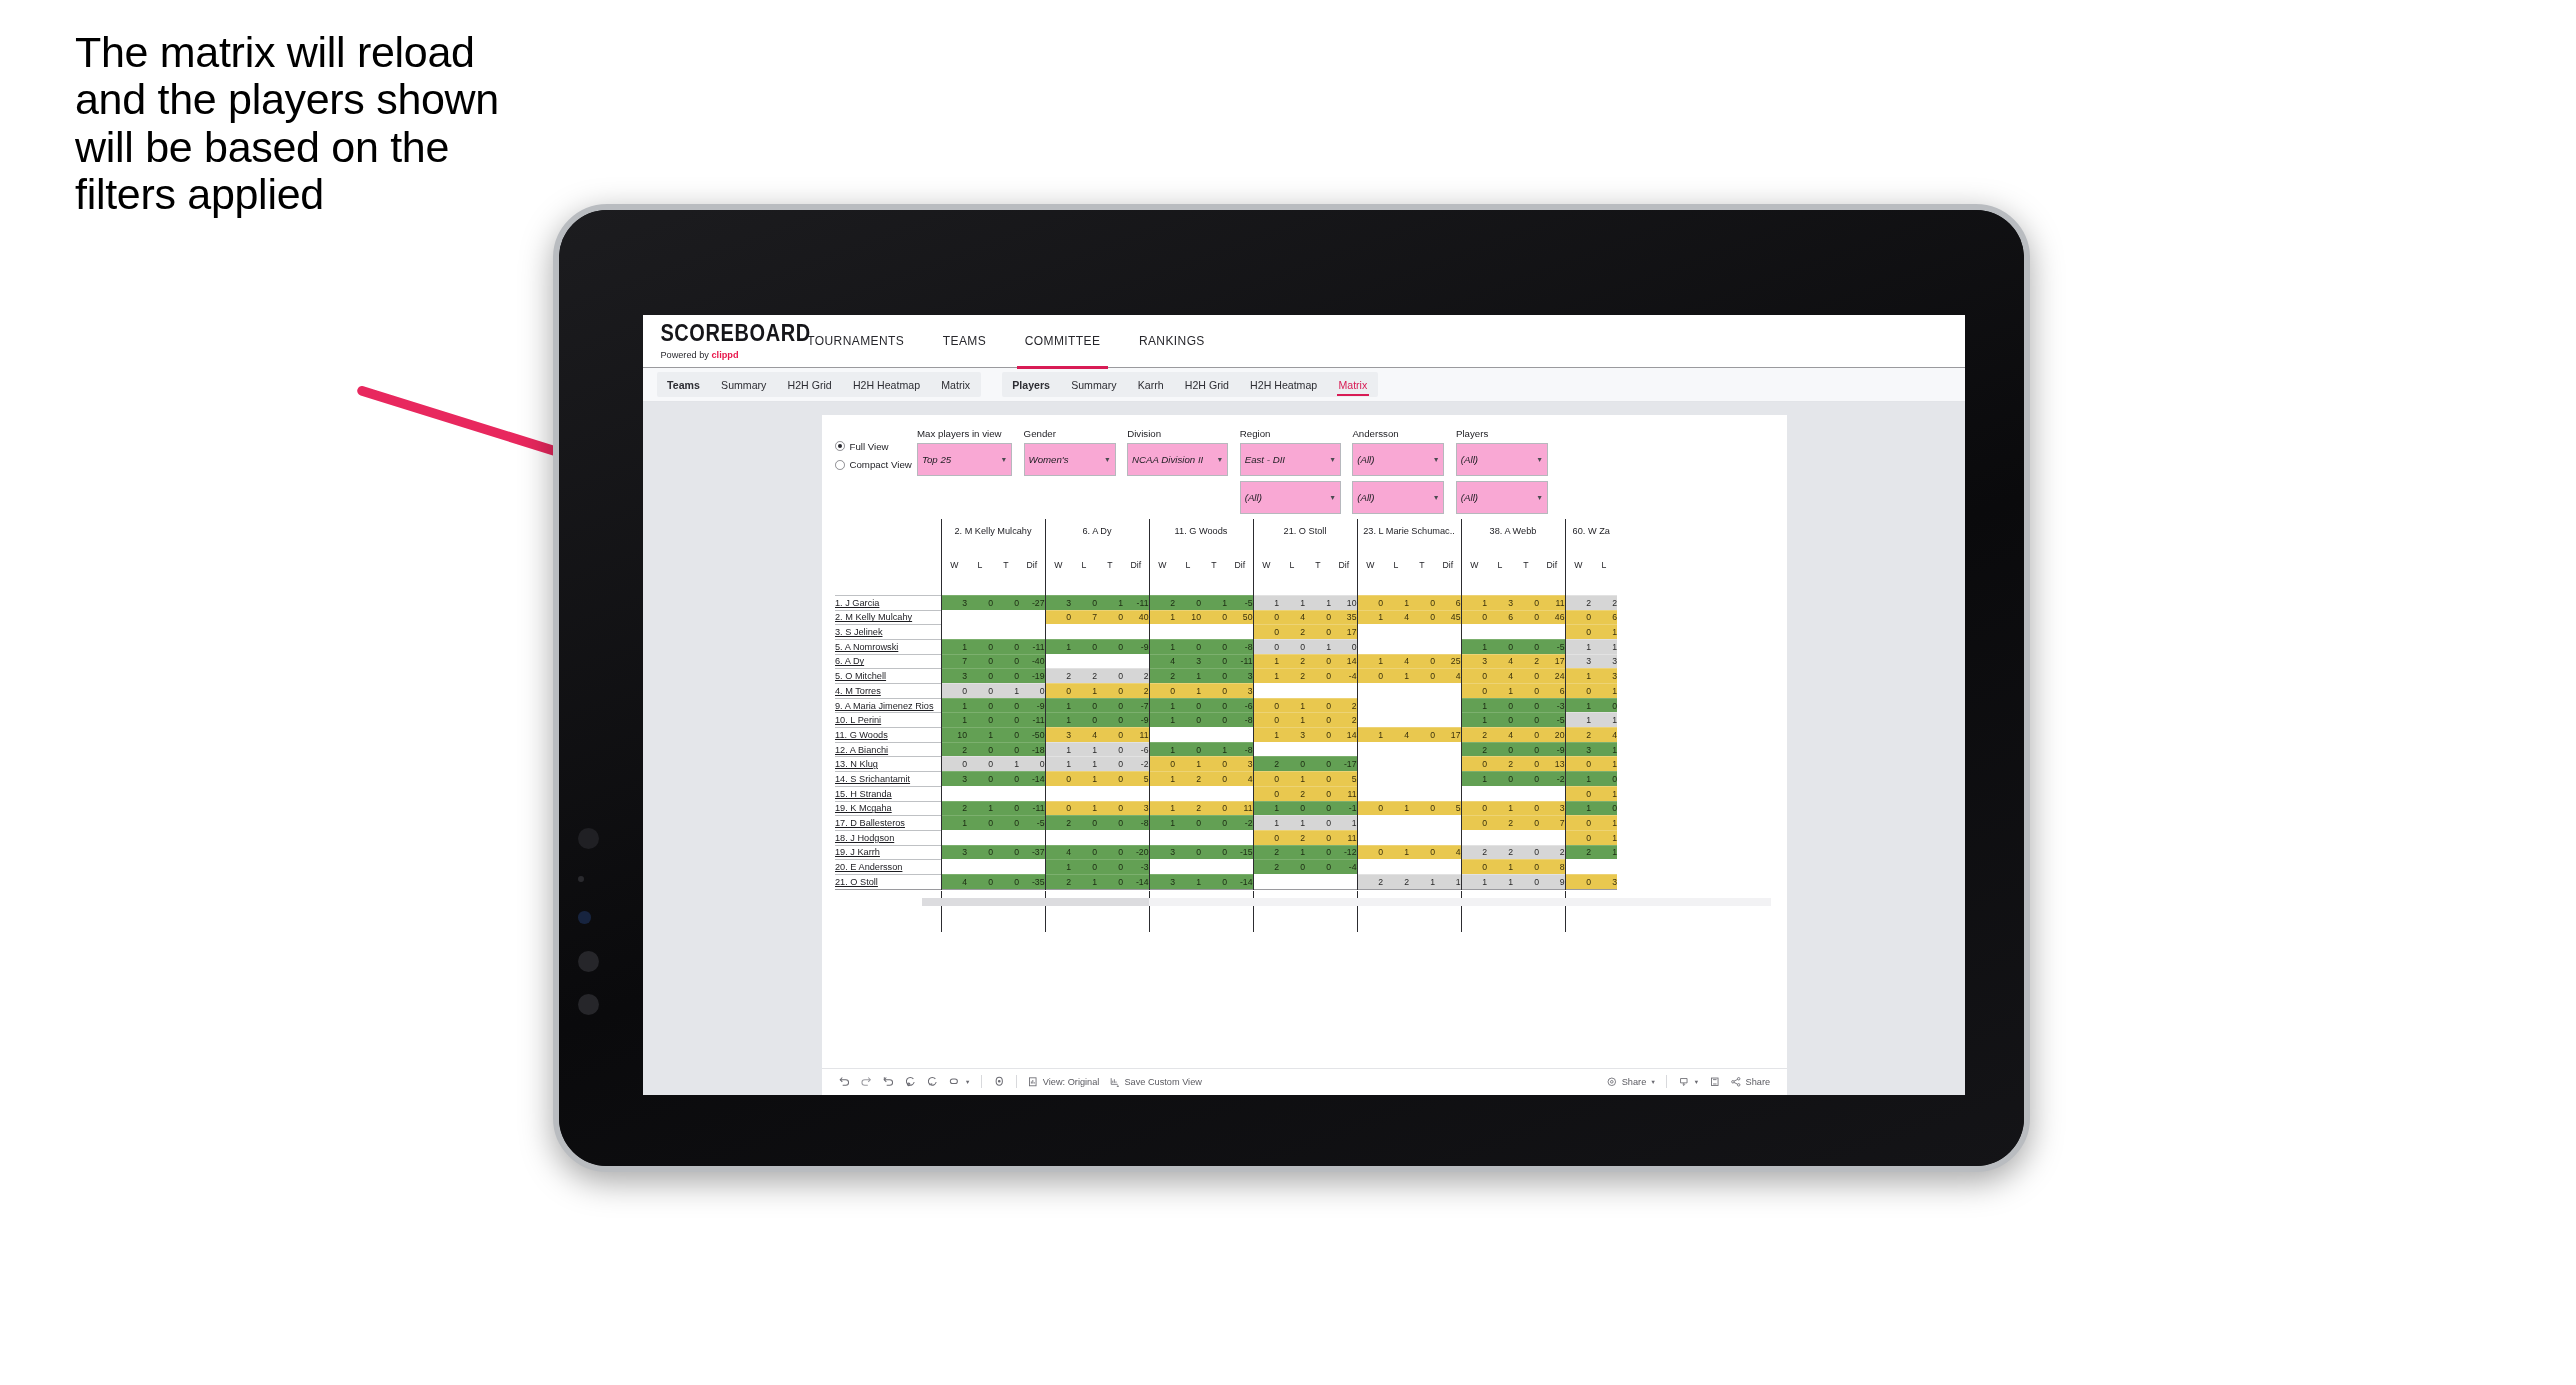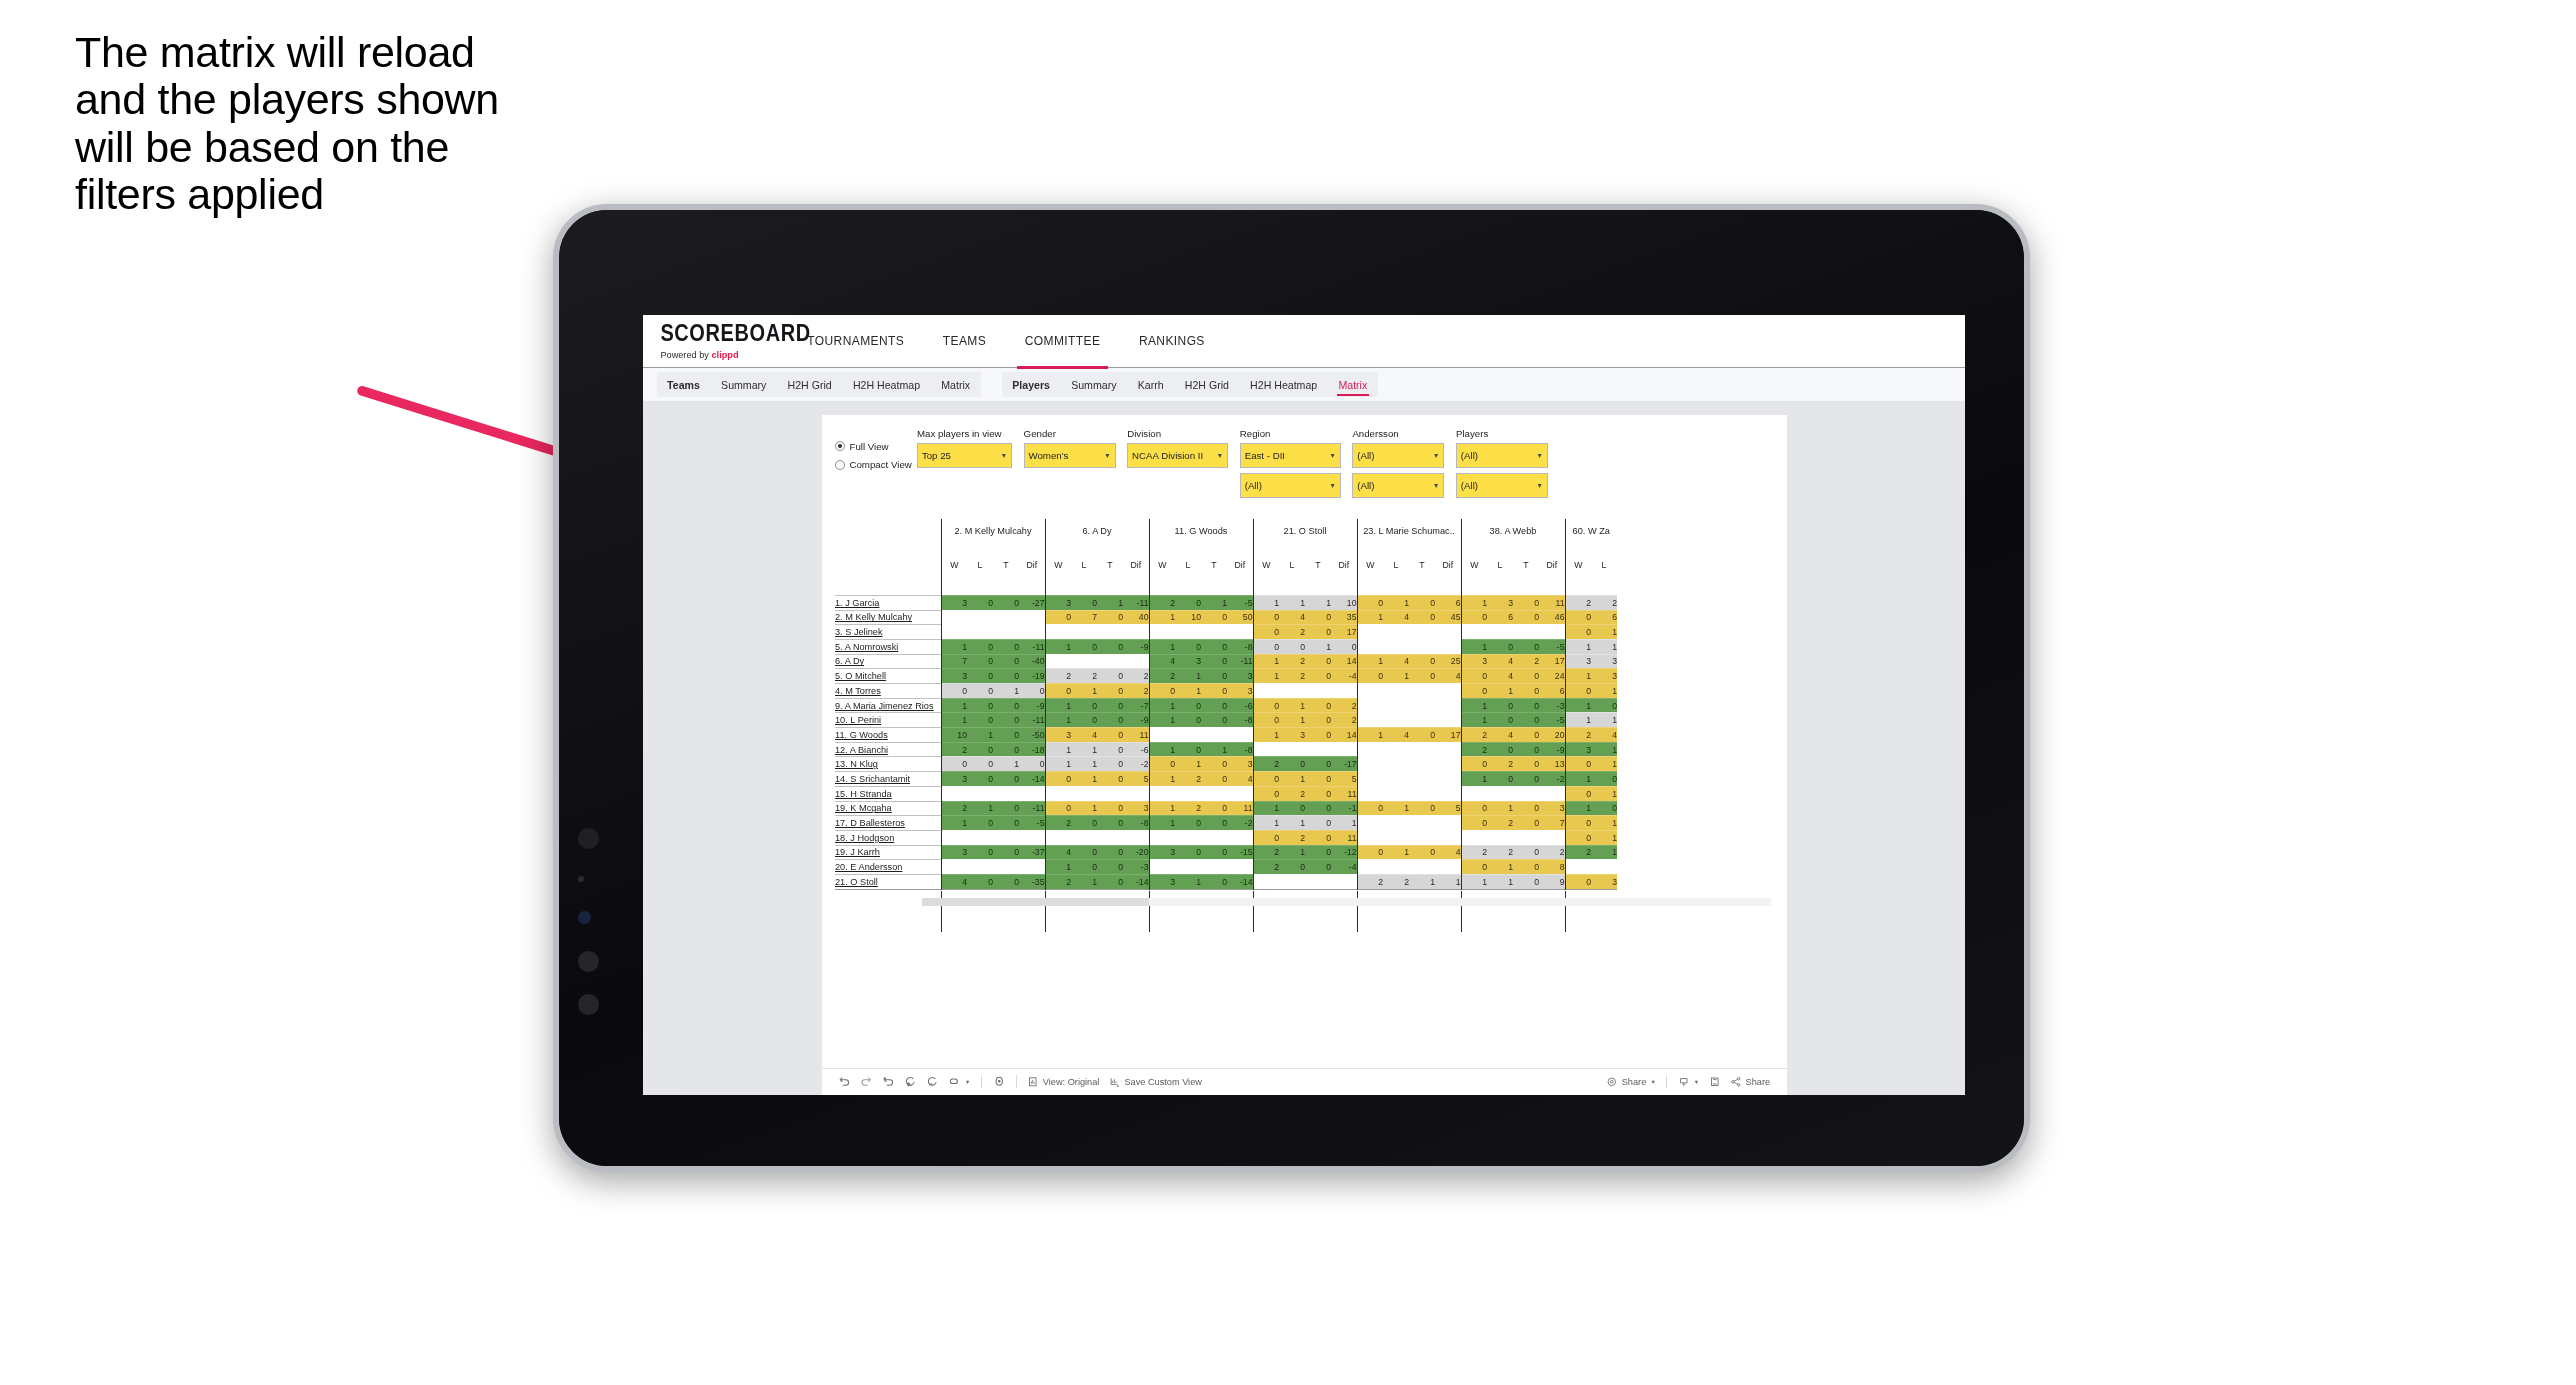--- a/index.html
+++ b/index.html
@@ -159,28 +159,29 @@
   }
   .radio.on::after {
     content: ""; position: absolute;
     left: 1.9px; top: 1.9px; width: 3.9px; height: 3.9px;
     border-radius: 50%; background: #2a2a30;
   }
 
   .filter-col { margin-right: 11.6px; }
   .filter-col .flabel { font-size: 9.7px; color: #1d1d22; margin-bottom: 3.9px; }
   .sel-box {
-    height: 25px;
+    height: 33px;
     border: 1px solid #b6b8bd;
-    background: #fde047;
+    background: #f9a8d4;
     display: flex; align-items: center;
     padding: 0 3.9px;
     font-size: 9.7px; color: #1d1d22;
     position: relative;
     cursor: pointer;
+    font-style: italic;
   }
   .sel-box + .sel-box { margin-top: 4.8px; }
   .sel-box .caret {
     position: absolute; right: 3.9px;
     font-size: 6.8px; color: #4a4a50;
   }
   .w-top25 { width: 95px; }
   .w-gender { width: 92px; }
   .w-div   { width: 101px; }
   .w-region{ width: 101px; }

